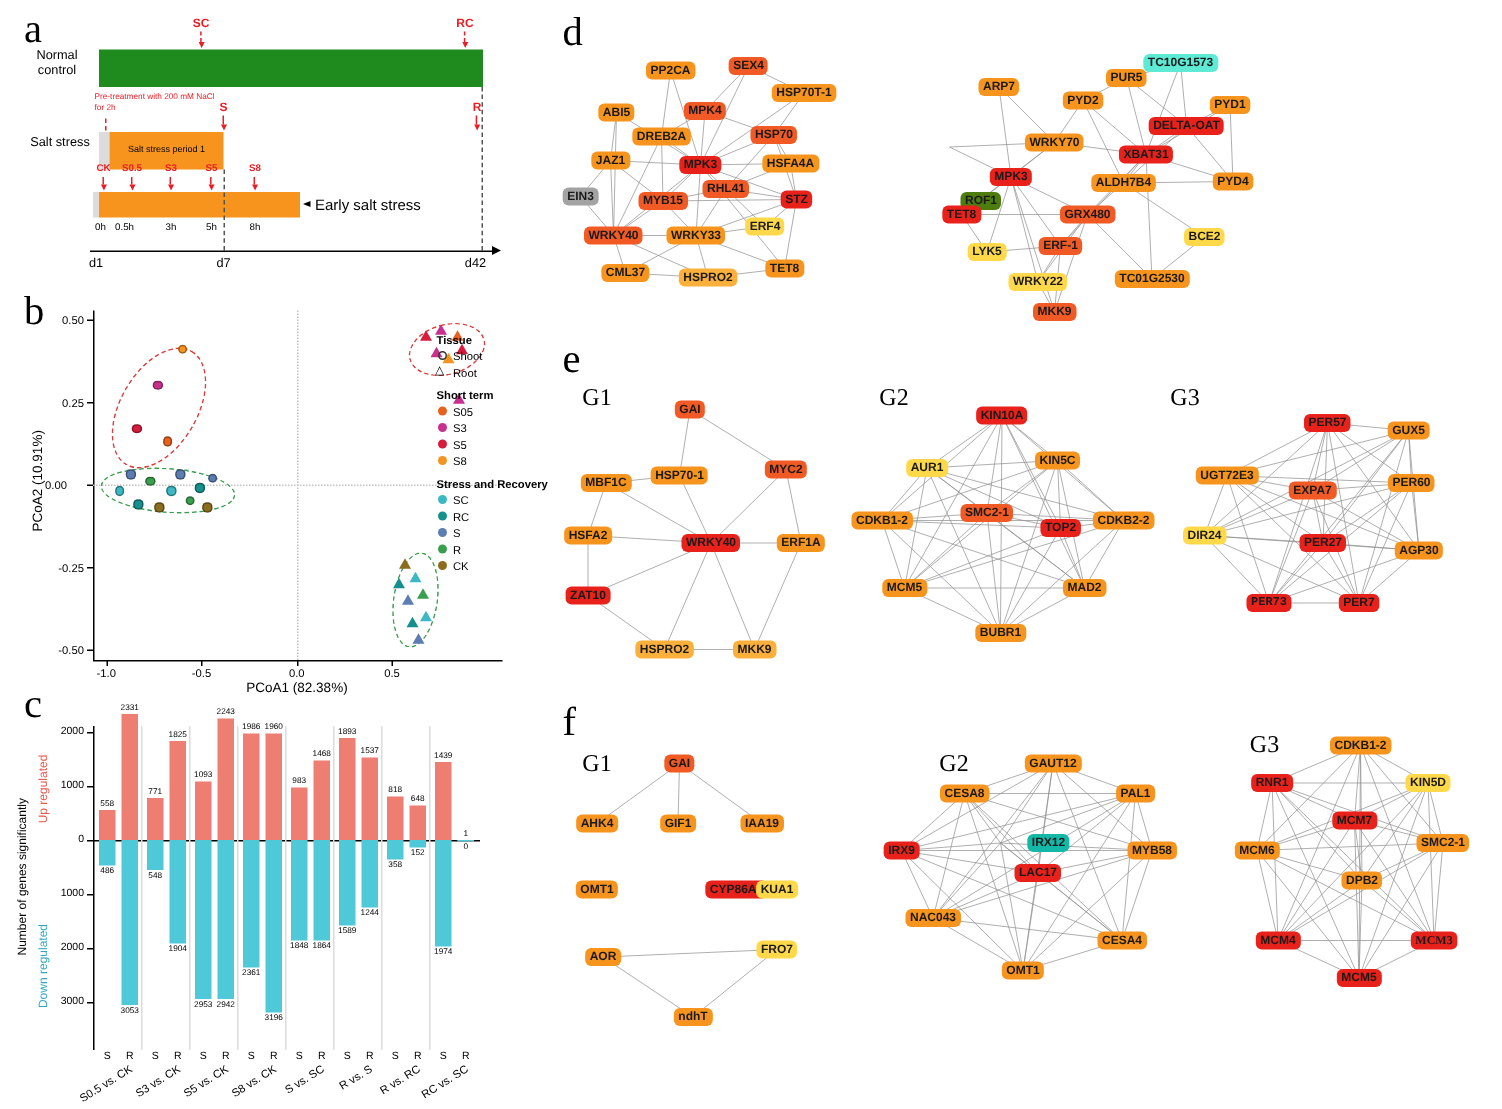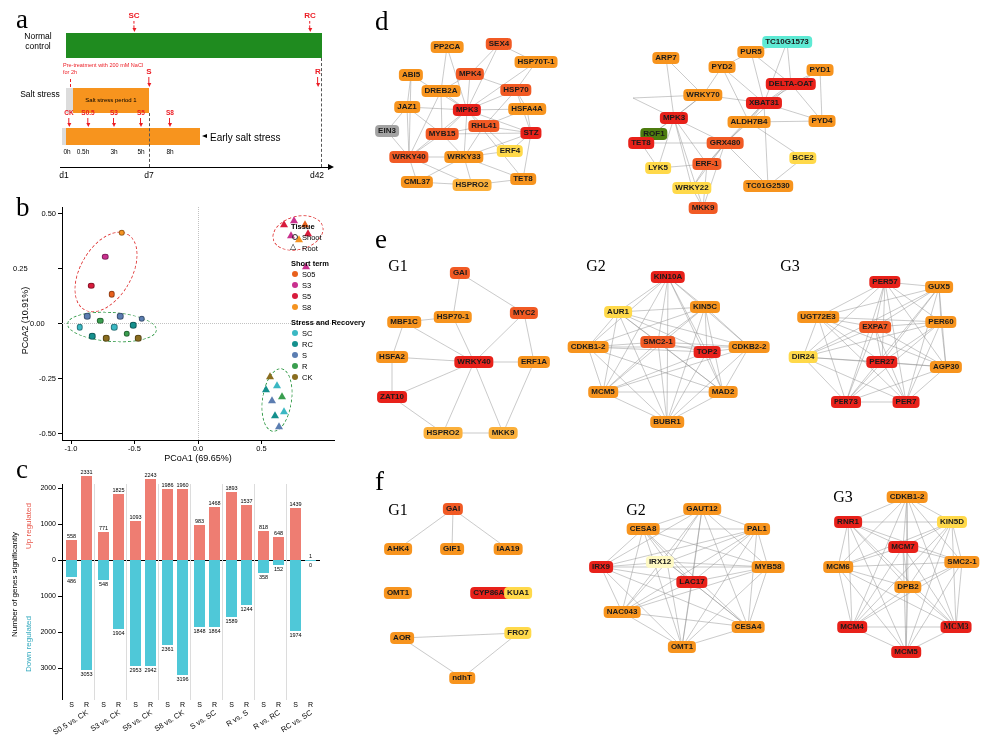--- a/index.html
+++ b/index.html
@@ -375,21 +375,21 @@
   <div class="abs" style="left:210px;top:132px;font-size:10px">Early salt stress</div>
 
   <div class="vdash" style="left:149px;top:113px;height:54px"></div>
   <div class="vdash" style="left:321px;top:58px;height:109px"></div>
 
   <div class="hline" style="left:60px;top:167px;width:268px"></div>
   <span class="abs" style="left:328px;top:164px;width:0;height:0;border-top:3px solid transparent;border-bottom:3px solid transparent;border-left:6px solid #000"></span>
 
   <div class="vline" style="left:62px;top:207px;height:233px"></div>
   <div class="hline" style="left:62px;top:440px;width:273px"></div>
-  <div class="abs" style="left:128px;top:453px;width:140px;text-align:center;font-size:9px">PCoA1 (69.65%)</div>
+  <div class="abs" style="left:128px;top:453px;width:140px;text-align:center;font-size:9px">PCoA1 (82.38%)</div>
   <div class="rot90" style="left:20px;top:388px;width:135px;font-size:9px">PCoA2 (10.91%)</div>
 
   <div class="vline" style="left:62px;top:484px;height:216px"></div>
   <div class="rot90" style="left:10px;top:692px;width:215px;font-size:8px">Number of genes significantly</div>
   <div class="rot90" style="left:24px;top:568px;width:84px;font-size:8px;color:#e8574b">Up regulated</div>
   <div class="rot90" style="left:24px;top:694px;width:100px;font-size:8px;color:#2fa8bd">Down regulated</div>
 <div class="mk" style="left: 134px; top: 12px; height: 20px;">
       <span class="mk-label" style="font-size: 8px;">SC</span>
       <span class="mk-line"></span>
       <span class="mk-arrow"></span>
@@ -448,21 +448,21 @@
     <div style="position: absolute; left: 70.8884px; top: 444px; font-size: 7.5px; transform: translateX(-50%);">-1.0</div>
     <div style="position: absolute; left: 134.377px; top: 440px; height: 4px; width: 0px; border-left: 1px solid rgb(0, 0, 0);"></div>
     <div style="position: absolute; left: 134.377px; top: 444px; font-size: 7.5px; transform: translateX(-50%);">-0.5</div>
     <div style="position: absolute; left: 197.865px; top: 440px; height: 4px; width: 0px; border-left: 1px solid rgb(0, 0, 0);"></div>
     <div style="position: absolute; left: 197.865px; top: 444px; font-size: 7.5px; transform: translateX(-50%);">0.0</div>
     <div style="position: absolute; left: 261.353px; top: 440px; height: 4px; width: 0px; border-left: 1px solid rgb(0, 0, 0);"></div>
     <div style="position: absolute; left: 261.353px; top: 444px; font-size: 7.5px; transform: translateX(-50%);">0.5</div>
     <div style="position: absolute; left: 58px; top: 212.941px; width: 4px; height: 0px; border-top: 1px solid rgb(0, 0, 0);"></div>
     <div style="position: absolute; left: 30px; top: 208.941px; width: 26px; font-size: 7.5px; text-align: right;">0.50</div>
     <div style="position: absolute; left: 58px; top: 267.945px; width: 4px; height: 0px; border-top: 1px solid rgb(0, 0, 0);"></div>
-    <div style="position: absolute; left: 13px; top: 263.945px; width: 26px; font-size: 7.5px; ">0.25</div>
+    <div style="position: absolute; left: 30px; top: 263.945px; width: 26px; font-size: 7.5px; text-align: right;">0.25</div>
     <div style="position: absolute; left: 58px; top: 322.95px; width: 4px; height: 0px; border-top: 1px solid rgb(0, 0, 0);"></div>
     <div style="position: absolute; left: 30px; top: 318.95px; width: 26px; font-size: 7.5px; ">0.00</div>
     <div style="position: absolute; left: 58px; top: 377.955px; width: 4px; height: 0px; border-top: 1px solid rgb(0, 0, 0);"></div>
     <div style="position: absolute; left: 30px; top: 373.955px; width: 26px; font-size: 7.5px; text-align: right;">-0.25</div>
     <div style="position: absolute; left: 58px; top: 432.959px; width: 4px; height: 0px; border-top: 1px solid rgb(0, 0, 0);"></div>
     <div style="position: absolute; left: 30px; top: 428.959px; width: 26px; font-size: 7.5px; text-align: right;">-0.50</div>
     <div style="position: absolute; left: 272.177px; top: 215.742px; width: 52px; height: 34px; border: 1.2px dashed rgb(224, 58, 58); border-radius: 50%; transform: rotate(-15deg);"></div>
     <div style="position: absolute; left: 80.4419px; top: 228.346px; width: 52px; height: 88px; border: 1.2px dashed rgb(224, 58, 58); border-radius: 50%; transform: rotate(30deg);"></div>
     <div style="position: absolute; left: 66.5209px; top: 312.35px; width: 90px; height: 30px; border: 1.2px dashed rgb(58, 158, 79); border-radius: 50%; transform: rotate(4deg);"></div>
     <div style="position: absolute; left: 261.591px; top: 367.957px; width: 30px; height: 64px; border: 1.2px dashed rgb(58, 158, 79); border-radius: 50%; transform: rotate(8deg);"></div>
@@ -711,21 +711,21 @@
     <div class="net-node" style="left: 463px; top: 593px; background: rgb(232, 33, 26); margin-left: 28px;">CYP86A1</div>
     <div class="net-node" style="left: 518px; top: 593px; background: rgb(255, 217, 74);">KUA1</div>
     <div class="net-node" style="left: 402px; top: 638px; background: rgb(247, 148, 30);">AOR</div>
     <div class="net-node" style="left: 518px; top: 633px; background: rgb(255, 217, 74);">FRO7</div>
     <div class="net-node" style="left: 462px; top: 678px; background: rgb(247, 148, 30);">ndhT</div>
     <div class="g-label" style="left: 636px; top: 510px;">G2</div>
     <div class="net-node" style="left: 702px; top: 509px; background: rgb(247, 148, 30);">GAUT12</div>
     <div class="net-node" style="left: 643px; top: 529px; background: rgb(247, 148, 30);">CESA8</div>
     <div class="net-node" style="left: 757px; top: 529px; background: rgb(247, 148, 30);">PAL1</div>
     <div class="net-node" style="left: 601px; top: 567px; background: rgb(232, 33, 26);">IRX9</div>
-    <div class="net-node" style="left: 660px; top: 562px; background: #fef9c3;">IRX12</div>
+    <div class="net-node" style="left: 699px; top: 562px; background: #14b8a6;">IRX12</div>
     <div class="net-node" style="left: 768px; top: 567px; background: rgb(247, 148, 30);">MYB58</div>
     <div class="net-node" style="left: 692px; top: 582px; background: rgb(232, 33, 26);">LAC17</div>
     <div class="net-node" style="left: 622px; top: 612px; background: rgb(247, 148, 30);">NAC043</div>
     <div class="net-node" style="left: 682px; top: 647px; background: rgb(247, 148, 30);">OMT1</div>
     <div class="net-node" style="left: 748px; top: 627px; background: rgb(247, 148, 30);">CESA4</div>
     <div class="g-label" style="left: 843px; top: 497px;">G3</div>
     <div class="net-node" style="left: 907px; top: 497px; background: rgb(247, 148, 30);">CDKB1-2</div>
     <div class="net-node" style="left: 848px; top: 522px; background: rgb(232, 33, 26);">RNR1</div>
     <div class="net-node" style="left: 952px; top: 522px; background: rgb(255, 217, 74);">KIN5D</div>
     <div class="net-node" style="left: 903px; top: 547px; background: rgb(232, 33, 26);">MCM7</div>

